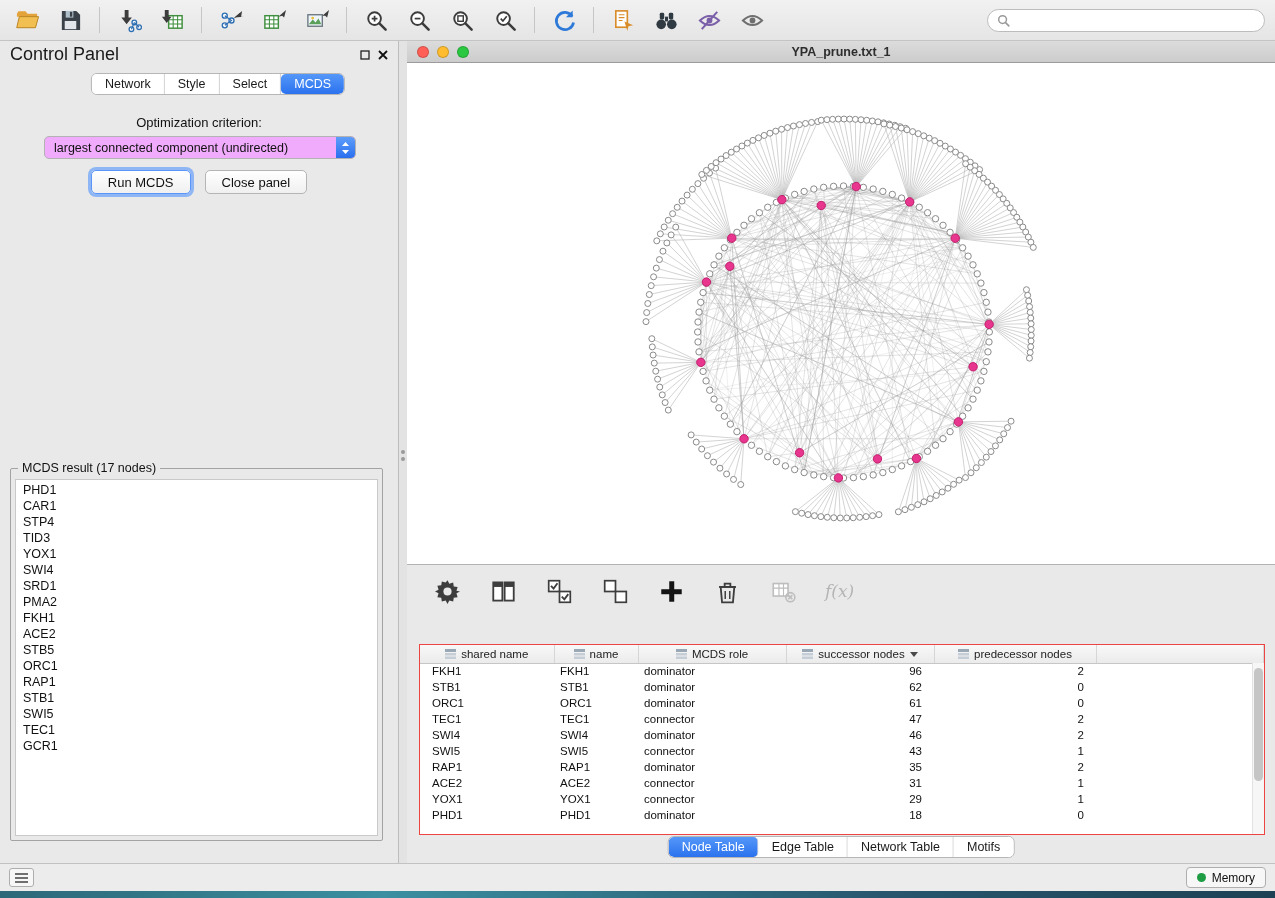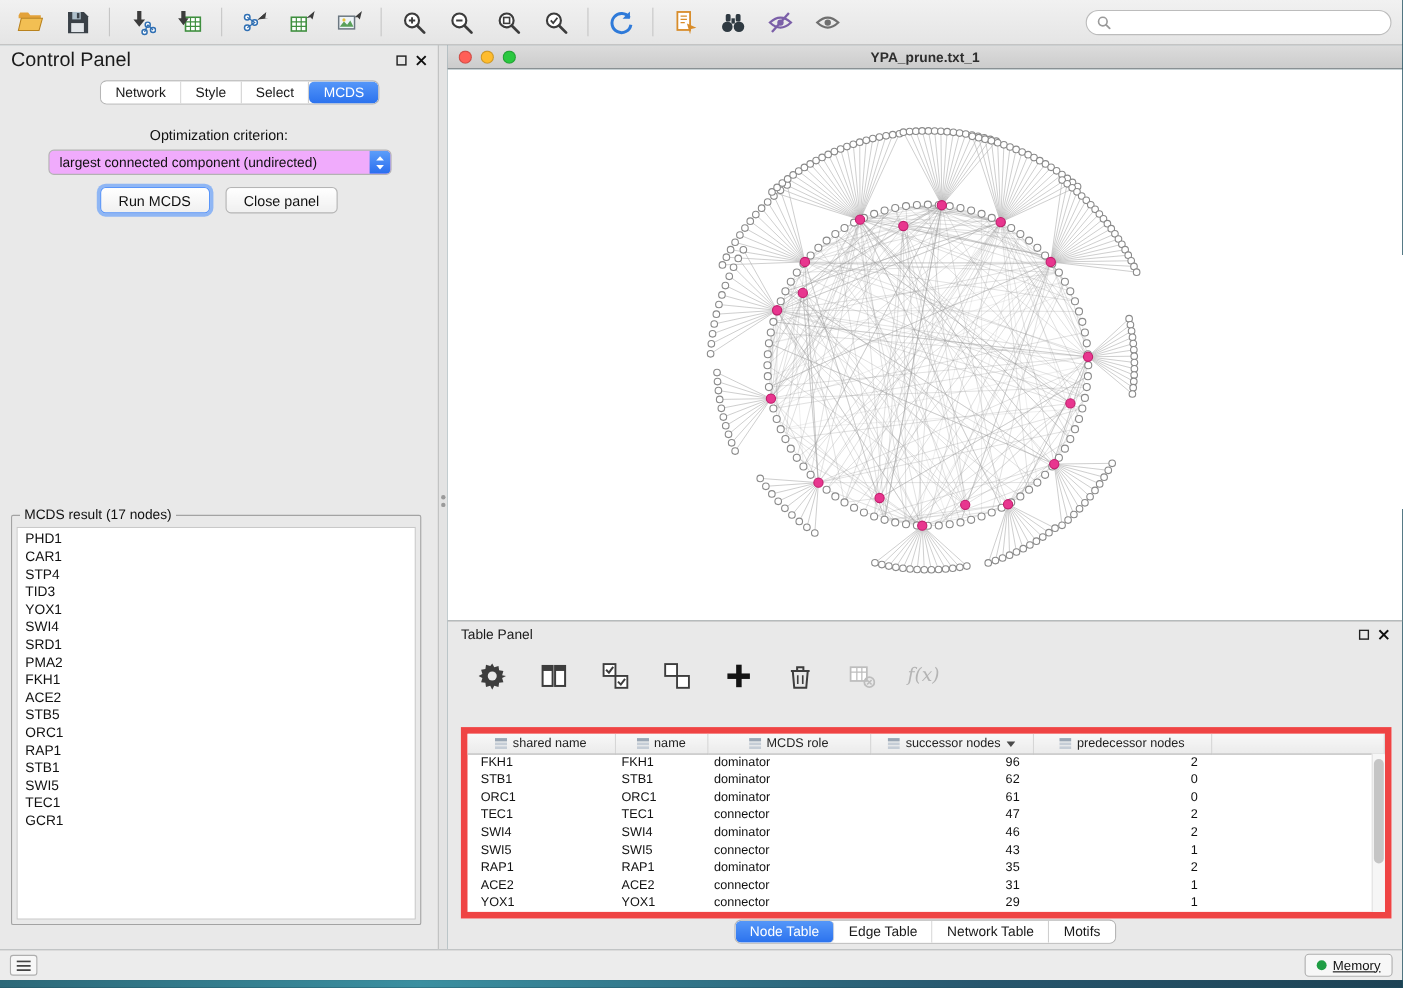--- a/index.html
+++ b/index.html
@@ -68,42 +68,42 @@
 
   
   .table-panel { position:absolute; left:407px; top:564px; right:0; height:299px;
     background:#e9e9e9; border-top:1px solid #b3b3b3; }
   .tp-header { height:23px; display:flex; align-items:center; justify-content:space-between;
     padding:0 12px; font-size:12.5px; color:#1a1a1a; }
   .tp-toolbar { height:52px; display:flex; align-items:center; gap:28px; padding-left:26px; }
   .tp-toolbar .tbtn { width:28px; height:28px; }
   .fx { font-family:"DejaVu Serif", serif; font-style:italic; font-size:17px; color:#b4b4b4; }
   .tp-tablewrap { position:absolute; left:12px; right:10px; top:79px; bottom:28px;
-    background:#fff; border:6px solid #ef4444; overflow:hidden;margin-top:17px; }
+    background:#fff; border:1px solid #ef4444; overflow:hidden; }
   table { border-collapse:collapse; width:100%; table-layout:fixed; }
   th { height:18px; background:linear-gradient(#f8f8f8,#ebebeb); border-right:1px solid #d6d6d6;
     border-bottom:1px solid #c6c6c6; font-size:11.5px; font-weight:400; color:#222; padding:0; }
   .thflex { display:flex; align-items:center; justify-content:center; gap:5px; padding:0 4px; }
   td { height:16px; font-size:11.5px; color:#111; padding:0 6px; white-space:nowrap; overflow:hidden; }
   td:first-child { padding-left:12px; }
   td.num { text-align:right; padding-right:12px; }
   .vscroll { position:absolute; right:0; top:18px; bottom:0; width:12px; background:#f6f6f6;
     border-left:1px solid #e2e2e2; }
   .vscroll .thumb { position:absolute; left:1px; width:9px; top:5px; height:66%; background:#c5c5c5; border-radius:5px; }
   .tp-tabs { position:absolute; bottom:5px; left:50%; transform:translateX(-50%); }
 
   
   .status-bar { position:absolute; left:0; top:863px; width:1275px; height:28px; background:#ececec;
     border-top:1px solid #c2c2c2; display:flex; align-items:center; justify-content:space-between;
     padding:0 9px; }
   .menu-btn { width:25px; height:19px; border:1px solid #aeaeae; background:#f7f7f7; border-radius:3px;
     display:flex; align-items:center; justify-content:center; padding:0; }
   .mem-btn { height:21px; border:1px solid #aeaeae; background:#f7f7f7; border-radius:4px;
     display:flex; align-items:center; gap:6px; padding:0 10px; font-size:12px; color:#111;
-    font-family:"Liberation Sans",sans-serif;text-decoration:underline; }
+    font-family:"Liberation Sans",sans-serif; }
   .mem-dot { width:9px; height:9px; border-radius:50%; background:#1f9d44; }
   .desktop-strip { position:absolute; left:0; bottom:0; width:1275px; height:7px;
     background:linear-gradient(90deg,#2c6878,#3b8fa0 30%,#27566d 70%,#1d4254); }
 </style>
 </head>
 <body>
 
 <div id="app">
 
   <div class="toolbar">
@@ -1046,35 +1046,20 @@
         <circle cx="294.1904502928644" cy="299.35510685939283" r="4.2" fill="#e8368f" stroke="#c21d6d" stroke-width="1"></circle>
         <circle cx="323.20426194272477" cy="203.3" r="4.2" fill="#e8368f" stroke="#c21d6d" stroke-width="1"></circle>
         <circle cx="414.6896821333528" cy="142.47189989299153" r="4.2" fill="#e8368f" stroke="#c21d6d" stroke-width="1"></circle>
         <circle cx="566.7431569871476" cy="303.7645741381706" r="4.2" fill="#e8368f" stroke="#c21d6d" stroke-width="1"></circle>
         <circle cx="471.00882252647125" cy="395.9226535743836" r="4.2" fill="#e8368f" stroke="#c21d6d" stroke-width="1"></circle>
         <circle cx="393.05725198551806" cy="389.73170791857353" r="4.2" fill="#e8368f" stroke="#c21d6d" stroke-width="1"></circle>
       </svg>
   </div>
 
   <div class="table-panel">
-    <div class="tp-header">
-      <span>Table Panel</span>
-      <span class="win-icons">
-        <button>
-            <svg width="10" height="10" viewBox="0 0 10 10">
-              <rect x="1" y="1" width="8" height="8" fill="none" stroke="#222" stroke-width="1.3"></rect>
-            </svg>
-          </button>
-        <button>
-            <svg width="10" height="10" viewBox="0 0 10 10">
-              <path d="M1 1l8 8M9 1l-8 8" stroke="#111" stroke-width="1.8"></path>
-            </svg>
-          </button>
-      </span>
-    </div>
     <div class="tp-toolbar">
       <button class="tbtn">
         <svg viewBox="0 0 22 22">
             <path d="M11 1l1.6 3.1 3.4-1 .5 3.4 3.4.5-1 3.4L22 11l-3.1 1.6 1 3.4-3.4.5-.5 3.4-3.4-1L11 22l-1.6-3.1-3.4 1-.5-3.4-3.4-.5 1-3.4L0 11l3.1-1.6-1-3.4 3.4-.5.5-3.4 3.4 1z" fill="#3d3d3d"></path>
             <circle cx="11" cy="11" r="3.6" fill="#e9e9e9"></circle>
           </svg>
       </button>
       <button class="tbtn">
         <svg viewBox="0 0 22 22">
             <rect x="2" y="3" width="8" height="16" fill="#fff" stroke="#3d3d3d" stroke-width="1.6"></rect>

